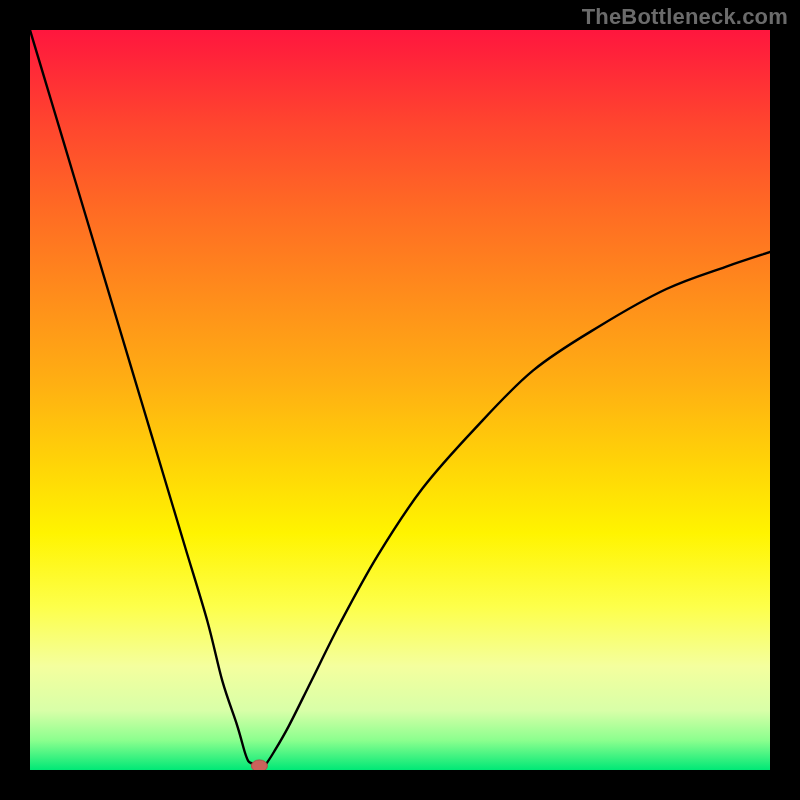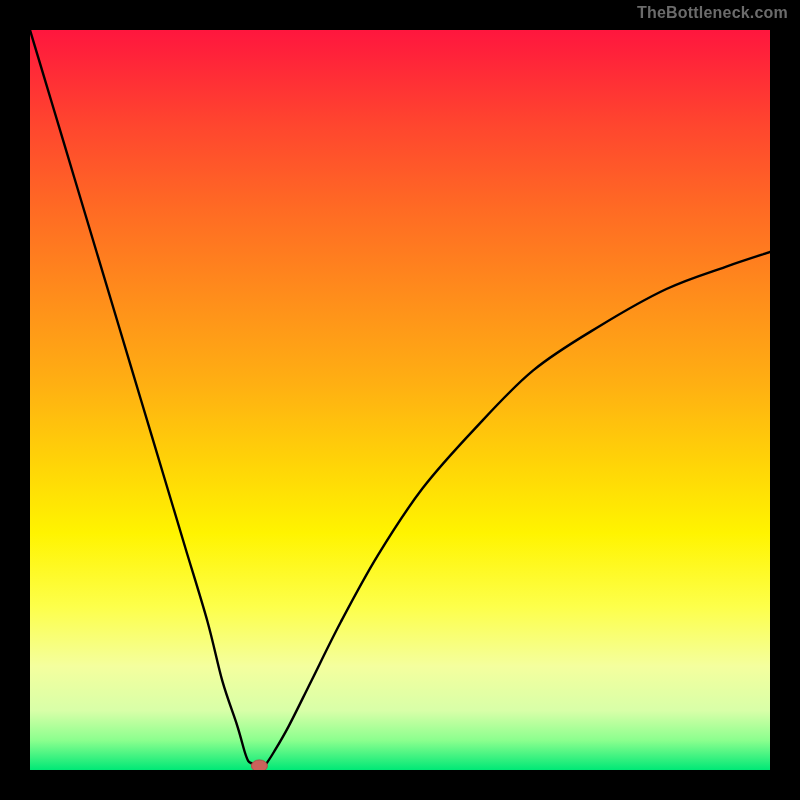--- a/index.html
+++ b/index.html
@@ -8,21 +8,21 @@
     position: relative;
     width: 800px;
     height: 800px;
     background: #000;
   }
   .watermark {
     position: absolute;
     top: 4px;
     right: 12px;
     font-family: Arial, Helvetica, sans-serif;
-    font-size: 16px;
+    font-size: 22px;
     font-weight: 600;
     color: #6b6b6b;
     letter-spacing: 0.2px;
     z-index: 3;
   }
   .plot-area {
     position: absolute;
     left: 30px;
     top: 30px;
     width: 740px;

